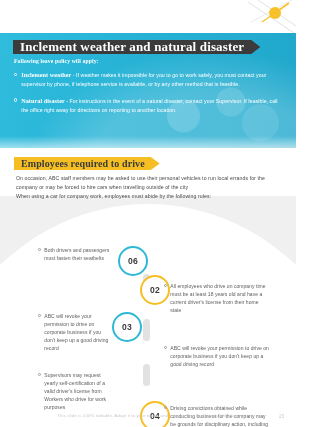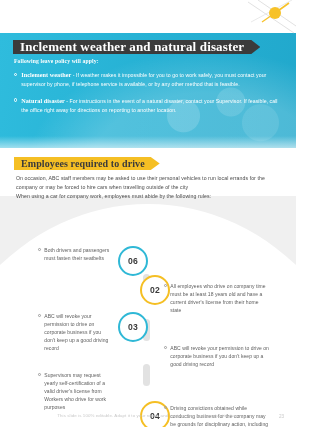--- a/index.html
+++ b/index.html
@@ -188,21 +188,21 @@
     <div class="connector" style="left:143px;top:78px;height:22px;"></div>
     <div class="connector" style="left:143px;top:123px;height:22px;"></div>
     <div class="connector" style="left:143px;top:168px;height:22px;"></div>
 
     <div class="circ teal" style="left:118px;top:50px;">
         <span>06</span>
       </div>
     <div class="circ gold" style="left:140px;top:79px;">
         <span>02</span>
       </div>
-    <div class="circ teal" style="left:118px;top:116px;">
+    <div class="circ teal" style="left:112px;top:116px;">
         <span>03</span>
       </div>
     <div class="circ gold" style="left:140px;top:205px;">
         <span>04</span>
       </div>
 
     <div class="tl-copy copy-left" style="left:38px;top:50px;width:72px;">
       <div class="bul"></div>
       <p>Both drivers and passengers must fasten their seatbelts</p>
     </div>

